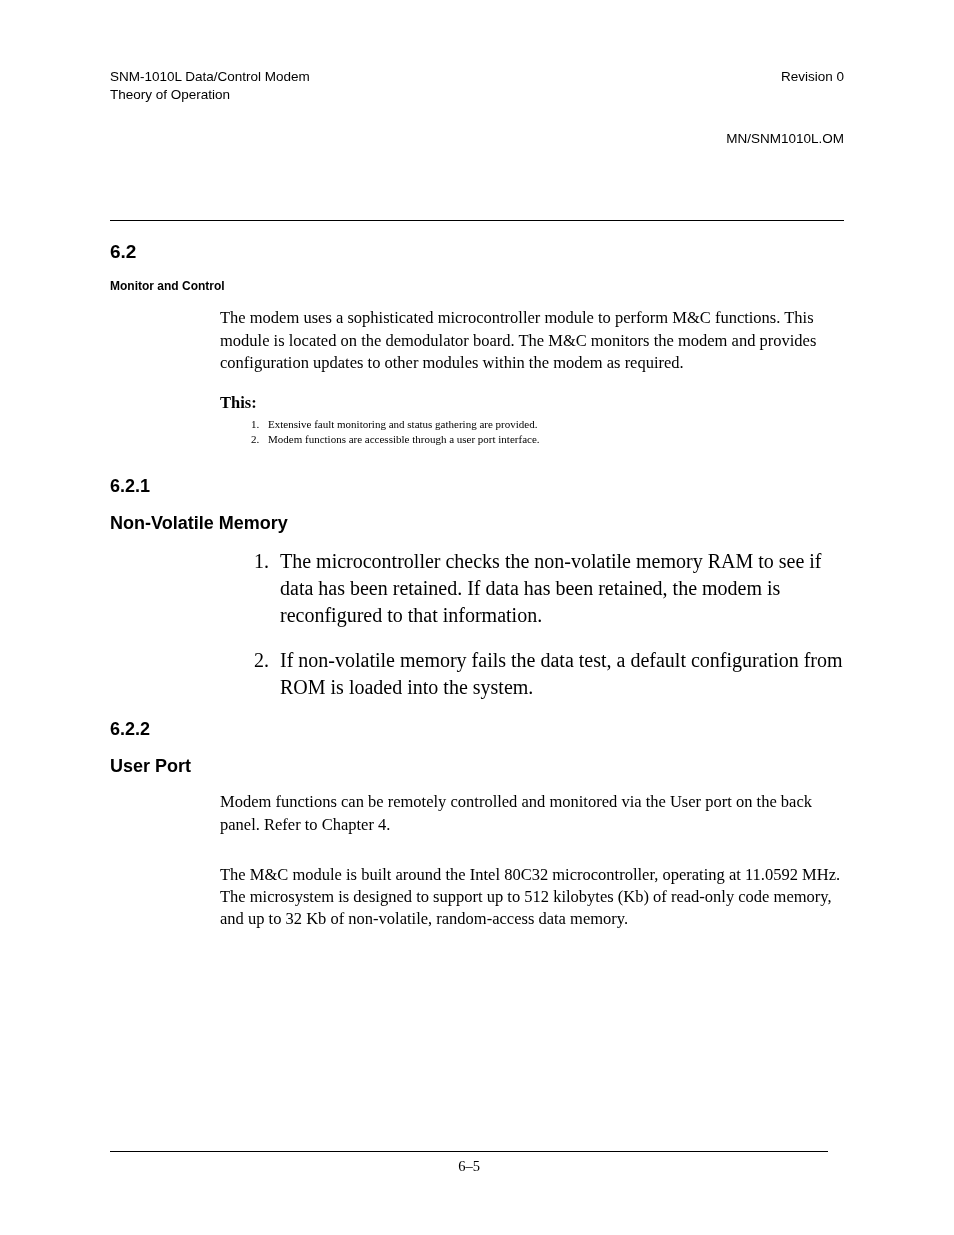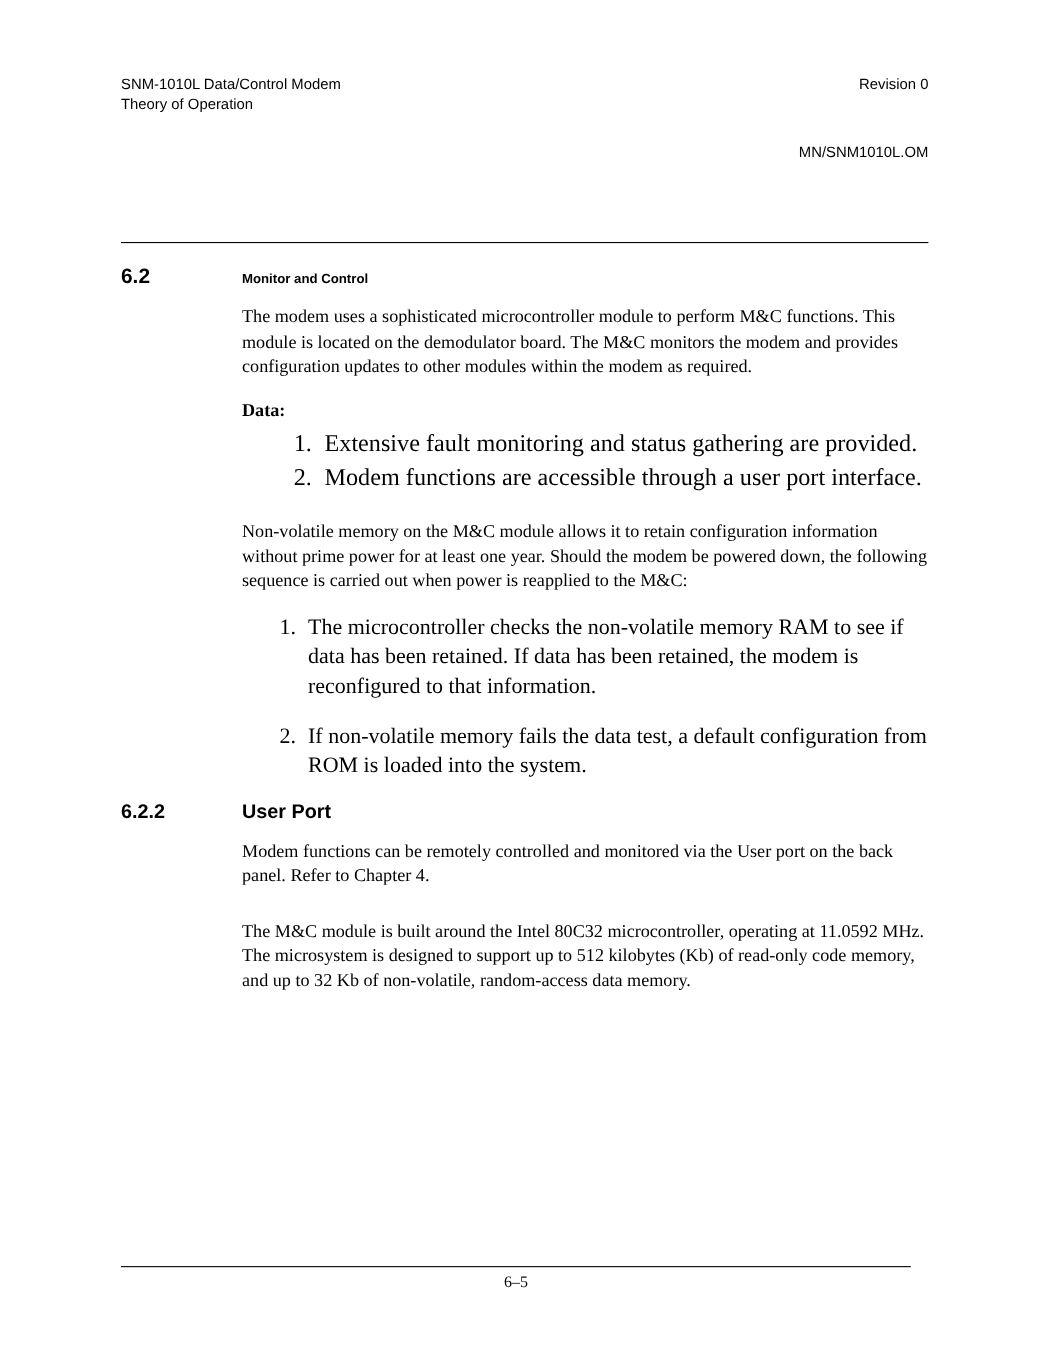--- a/index.html
+++ b/index.html
@@ -22,23 +22,24 @@
   .header .col.right { text-align: right; gap: 44px; }
   .hr-top {
     border: none;
     border-top: 1.5px solid #000;
     margin: 0;
   }
   .content { padding-top: 14px; }
   .section-row {
     display: flex;
     align-items: baseline;
-    gap: 0;
+    gap: 16px;
     margin-top: 6px;
     margin-bottom: 14px;
+    flex-direction: column;
   }
   .sec-num {
     font-family: Arial, Helvetica, sans-serif;
     font-weight: 700;
     font-size: 19px;
     width: 110px;
     flex-shrink: 0;
   }
   .sec-title {
     font-family: Arial, Helvetica, sans-serif;
@@ -48,22 +49,22 @@
   .sub .sec-num, .sub .sec-title { font-size: 18px; }
   .body-block {
     margin-left: 110px;
     font-size: 16.5px;
     line-height: 1.35;
   }
   .para { margin-bottom: 18px; }
   .notes-label { font-weight: 700; margin-bottom: 2px; }
   ol.notes-list {
     list-style: decimal;
-    margin-left: 69px;
-    font-size: 22px;
+    margin-left: 42px;
+    font-size: 11px;
     line-height: 1.45;
   }
   ol.notes-list li { padding-left: 6px; margin-bottom: 0; }
   ol.steps-list {
     list-style: decimal;
     margin-left: 54px;
     font-size: 20px;
     line-height: 1.35;
   }
   ol.steps-list li { padding-left: 6px; margin-bottom: 18px; }
@@ -102,31 +103,34 @@
 <hr class="hr-top">
 
 <div class="content">
 
   <div class="section-row">
     <div class="sec-num">6.2</div>
     <div class="sec-title">Monitor and Control</div>
   </div>
   <div class="body-block">
     <p class="para">The modem uses a sophisticated microcontroller module to perform M&amp;C functions. This module is located on the demodulator board. The M&amp;C monitors the modem and provides configuration updates to other modules within the modem as required.</p>
-    <p class="notes-label">Data:</p>
+    <p class="notes-label">This:</p>
     <ol class="notes-list">
       <li>Extensive fault monitoring and status gathering are provided.</li>
       <li>Modem functions are accessible through a user port interface.</li>
     </ol>
   </div>
 
   <div class="gap-md"></div>
 
+  <div class="section-row sub">
+    <div class="sec-num">6.2.1</div>
+    <div class="sec-title">Non-Volatile Memory</div>
+  </div>
   <div class="body-block">
-    <p class="para">Non-volatile memory on the M&amp;C module allows it to retain configuration information without prime power for at least one year. Should the modem be powered down, the following sequence is carried out when power is reapplied to the M&amp;C:</p>
     <ol class="steps-list">
       <li>The microcontroller checks the non-volatile memory RAM to see if data has been retained. If data has been retained, the modem is reconfigured to that information.</li>
       <li>If non-volatile memory fails the data test, a default configuration from ROM is loaded into the system.</li>
     </ol>
   </div>
 
   <div class="section-row sub">
     <div class="sec-num">6.2.2</div>
     <div class="sec-title">User Port</div>
   </div>

